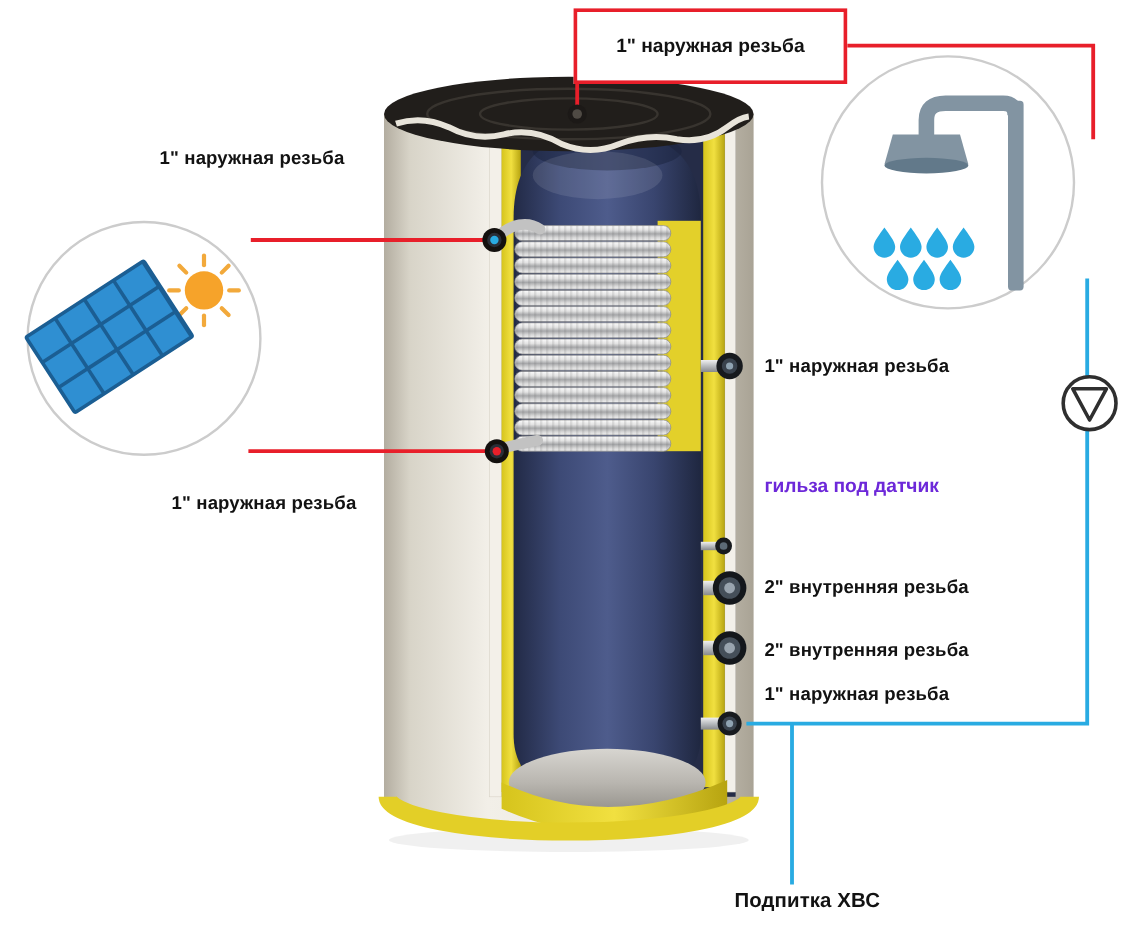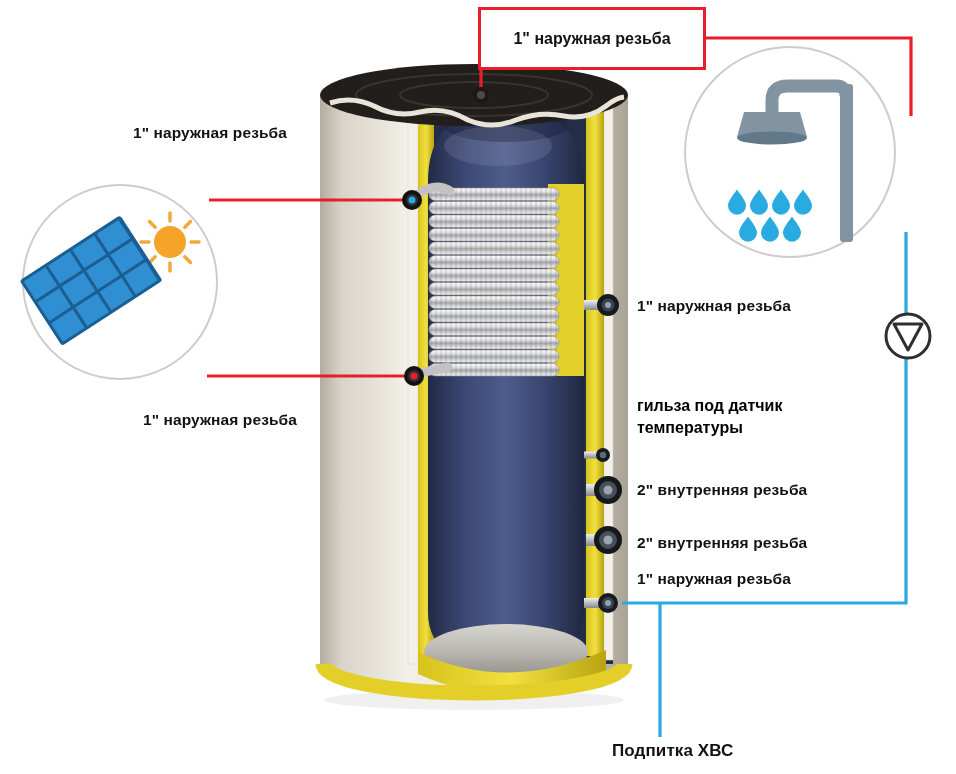--- a/index.html
+++ b/index.html
@@ -13,21 +13,21 @@
     white-space:nowrap;letter-spacing:0.1px;
   }
   .top-box{
     position:absolute;left:478px;top:7px;width:228px;height:63px;
     border:3px solid #e81f2a;background:#ffffff;box-sizing:border-box;
     display:flex;align-items:center;justify-content:center;
     font-weight:bold;font-size:16px;color:#121212;white-space:nowrap;
   }
   .sensor-block{
     position:absolute;left:637px;top:395px;font-weight:bold;font-size:16px;
-    color:#000000;line-height:22px;white-space:nowrap;
+    color:#6d28d9;line-height:22px;white-space:nowrap;
   }
   .feed-lbl{font-size:17px;}
 </style>
 </head>
 <body>
 
 <div class="stage">
 
 <svg width="956" height="774" viewBox="0 0 956 774">
   <defs>
@@ -247,21 +247,20 @@
 <div class="top-box">1" наружная резьба</div>
 
 <div class="lbl" style="left:133px;top:124px;">1" наружная резьба</div>
 
 <div class="lbl" style="left:143px;top:411px;">1" наружная резьба</div>
 
 <div class="lbl" style="left:637px;top:297px;">1" наружная резьба</div>
 
 <div class="sensor-block">
   <div>гильза под датчик</div>
-  <div>температуры</div>
 </div>
 
 <div class="lbl" style="left:637px;top:481px;">2" внутренняя резьба</div>
 
 <div class="lbl" style="left:637px;top:534px;">2" внутренняя резьба</div>
 
 <div class="lbl" style="left:637px;top:570px;">1" наружная резьба</div>
 
 <div class="lbl feed-lbl" style="left:612px;top:741px;">Подпитка ХВС</div>
 

